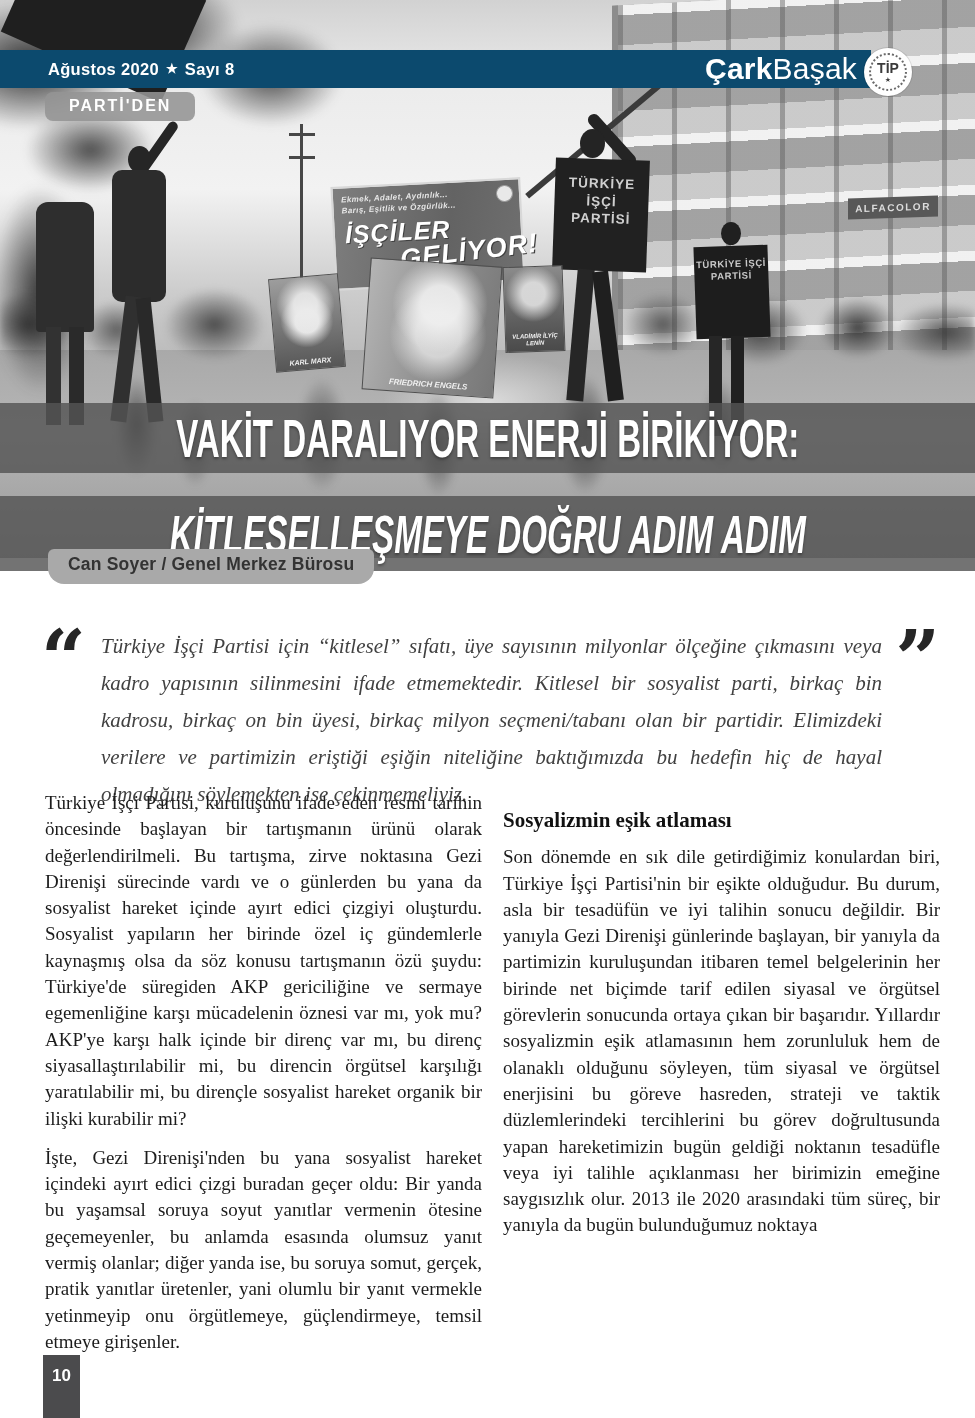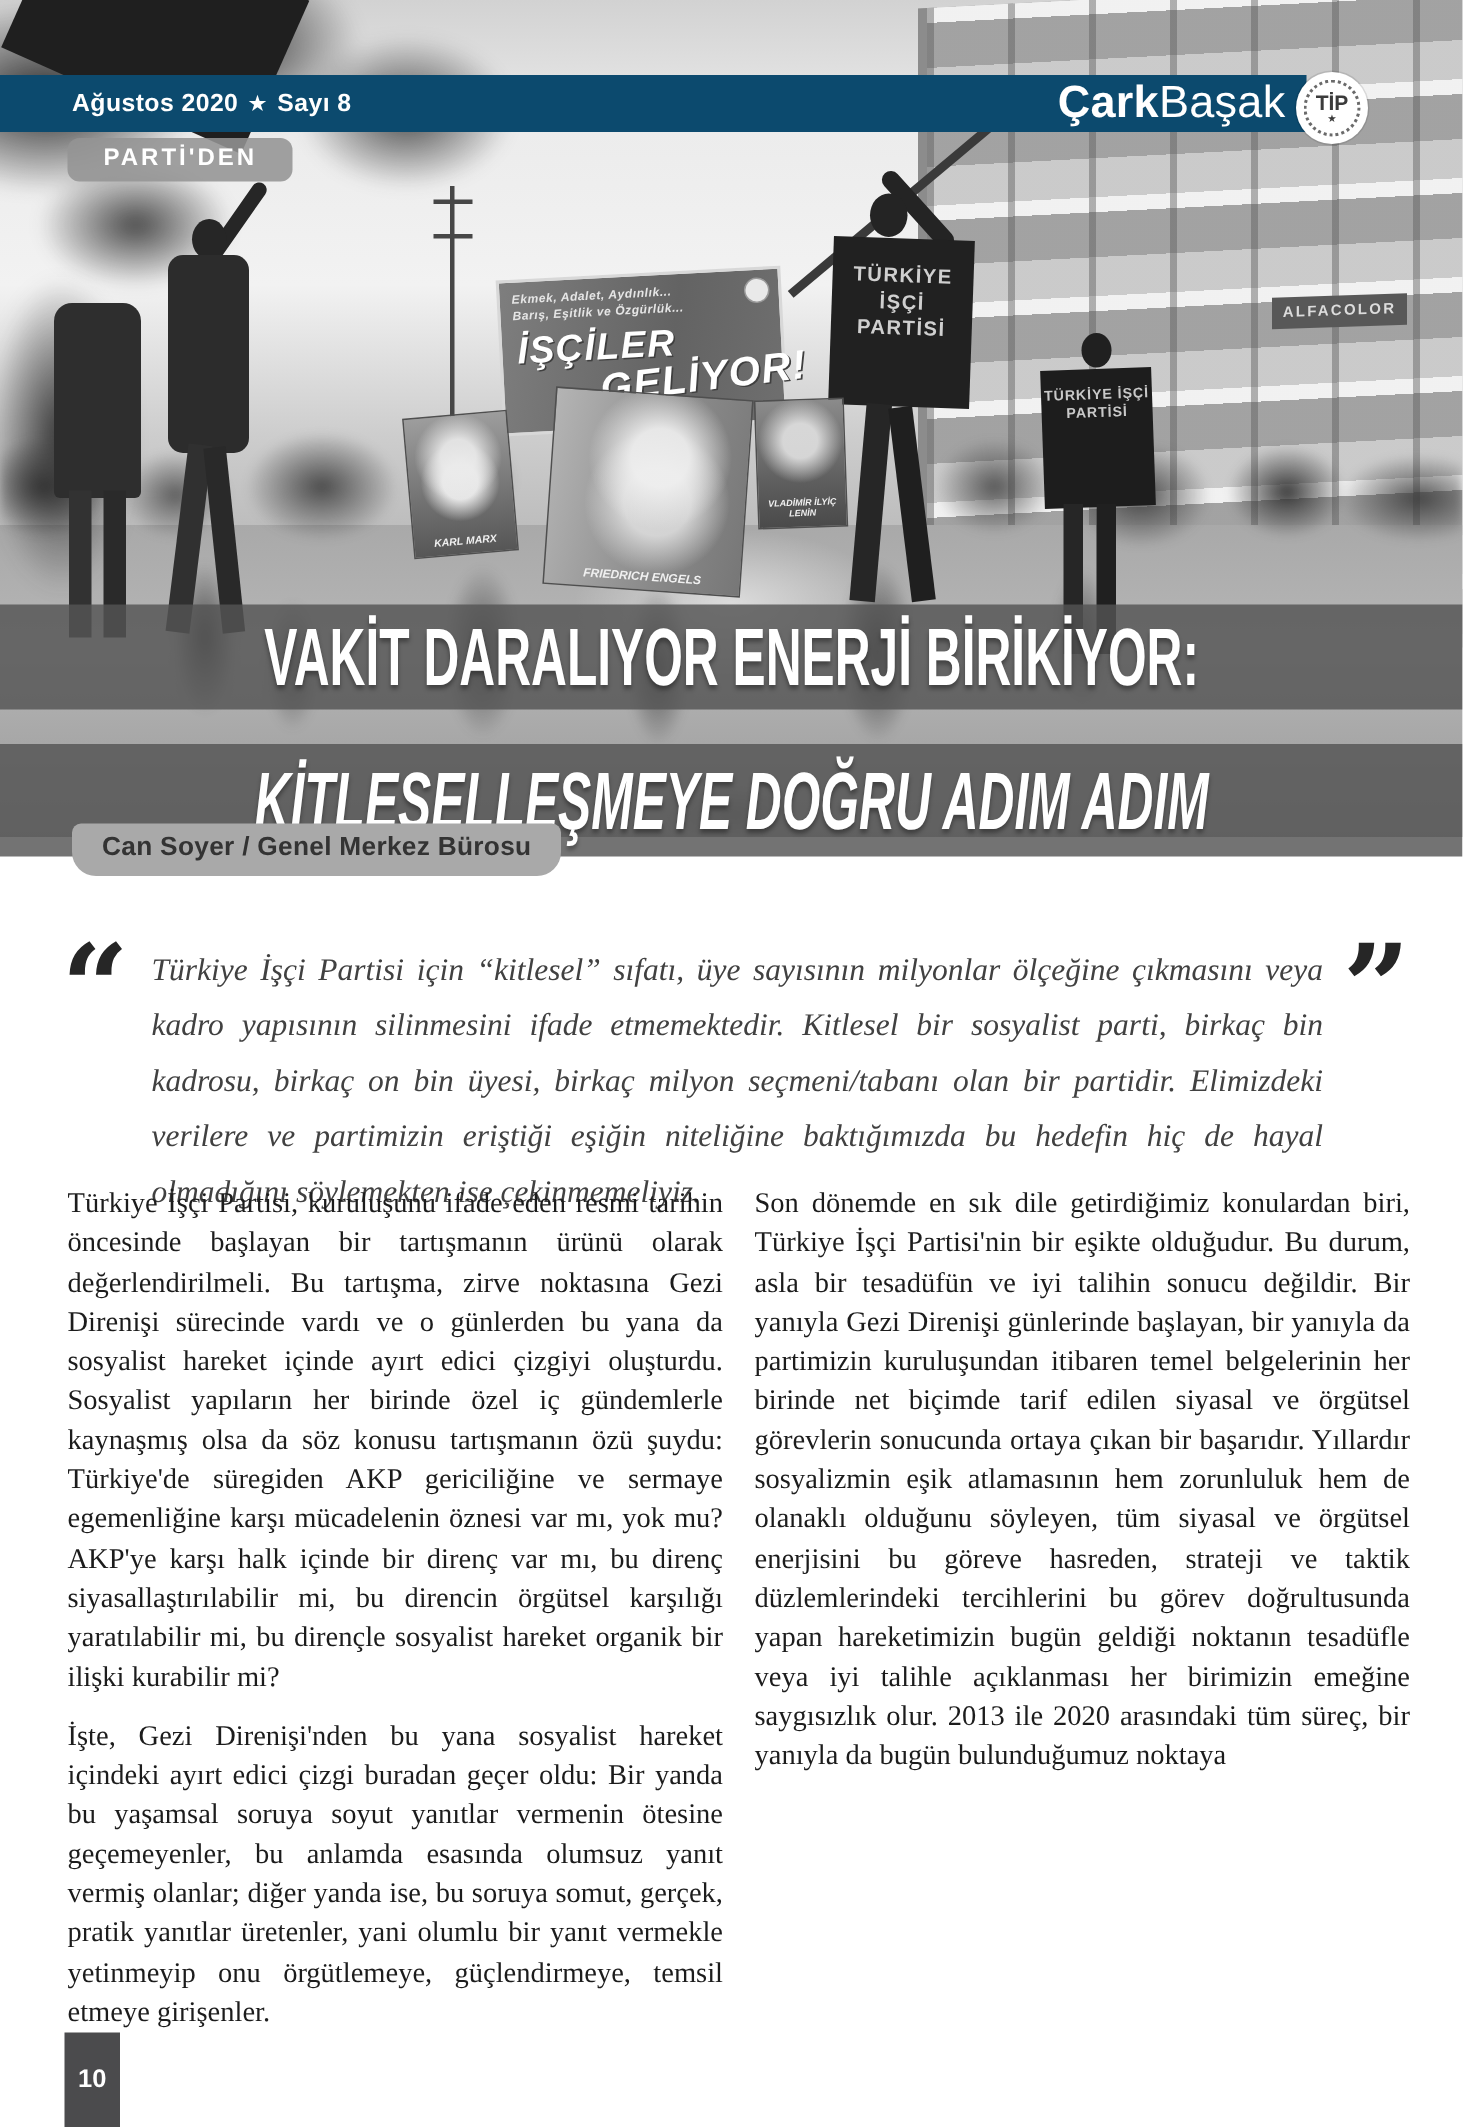--- a/index.html
+++ b/index.html
@@ -210,21 +210,21 @@
   .col p + p { margin-top:13px; }
   .col-heading {
     font-family:"Liberation Serif", serif; font-weight:700; font-size:21px;
     color:#111111; margin:17px 0 11px; text-align:left;
   }
 
   
   .page-number {
     position:absolute; left:43px; top:1355px; width:37px; height:63px;
     background:#4b4b4d; color:#ffffff; font-size:17px; font-weight:700;
-    text-align:center; padding-top:21px; z-index:2;
+    text-align:center; padding-top:11px; z-index:2;
   }
 </style>
 </head>
 <body>
 
 <div class="page">
 
   <div class="photo">
     <div class="ph-sky"></div>
     <div class="ph-building"></div>
@@ -320,18 +320,19 @@
     <p class="quote-text">Türkiye İşçi Partisi için “kitlesel” sıfatı, üye sayısının milyonlar ölçeğine çıkmasını veya kadro yapısının silinmesini ifade etmemektedir. Kitlesel bir sosyalist parti, birkaç bin kadrosu, birkaç on bin üyesi, birkaç milyon seçmeni/tabanı olan bir partidir. Elimizdeki verilere ve partimizin eriştiği eşiğin niteliğine baktığımızda bu hedefin hiç de hayal olmadığını söylemekten ise çekinmemeliyiz.</p>
     <span class="quote-mark quote-close">”</span>
   </div>
 
   <div class="columns">
     <div class="col">
       <p>Türkiye İşçi Partisi, kuruluşunu ifade eden resmi tarihin öncesinde başlayan bir tartışmanın ürünü olarak değerlendirilmeli. Bu tartışma, zirve noktasına Gezi Direnişi sürecinde vardı ve o günlerden bu yana da sosyalist hareket içinde ayırt edici çizgiyi oluşturdu. Sosyalist yapıların her birinde özel iç gündemlerle kaynaşmış olsa da söz konusu tartışmanın özü şuydu: Türkiye'de süregiden AKP gericiliğine ve sermaye egemenliğine karşı mücadelenin öznesi var mı, yok mu? AKP'ye karşı halk içinde bir direnç var mı, bu direnç siyasallaştırılabilir mi, bu direncin örgütsel karşılığı yaratılabilir mi, bu dirençle sosyalist hareket organik bir ilişki kurabilir mi?</p>
       <p>İşte, Gezi Direnişi'nden bu yana sosyalist hareket içindeki ayırt edici çizgi buradan geçer oldu: Bir yanda bu yaşamsal soruya soyut yanıtlar vermenin ötesine geçemeyenler, bu anlamda esasında olumsuz yanıt vermiş olanlar; diğer yanda ise, bu soruya somut, gerçek, pratik yanıtlar üretenler, yani olumlu bir yanıt vermekle yetinmeyip onu örgütlemeye, güçlendirmeye, temsil etmeye girişenler.</p>
     </div>
     <div class="col">
+      <h3 class="col-heading">Sosyalizmin eşik atlaması</h3>
       <p>Son dönemde en sık dile getirdiğimiz konulardan biri, Türkiye İşçi Partisi'nin bir eşikte olduğudur. Bu durum, asla bir tesadüfün ve iyi talihin sonucu değildir. Bir yanıyla Gezi Direnişi günlerinde başlayan, bir yanıyla da partimizin kuruluşundan itibaren temel belgelerinin her birinde net biçimde tarif edilen siyasal ve örgütsel görevlerin sonucunda ortaya çıkan bir başarıdır. Yıllardır sosyalizmin eşik atlamasının hem zorunluluk hem de olanaklı olduğunu söyleyen, tüm siyasal ve örgütsel enerjisini bu göreve hasreden, strateji ve taktik düzlemlerindeki tercihlerini bu görev doğrultusunda yapan hareketimizin bugün geldiği noktanın tesadüfle veya iyi talihle açıklanması her birimizin emeğine saygısızlık olur. 2013 ile 2020 arasındaki tüm süreç, bir yanıyla da bugün bulunduğumuz noktaya</p>
     </div>
   </div>
 
   <div class="page-number">10</div>
 </div>
 
 </body></html>

